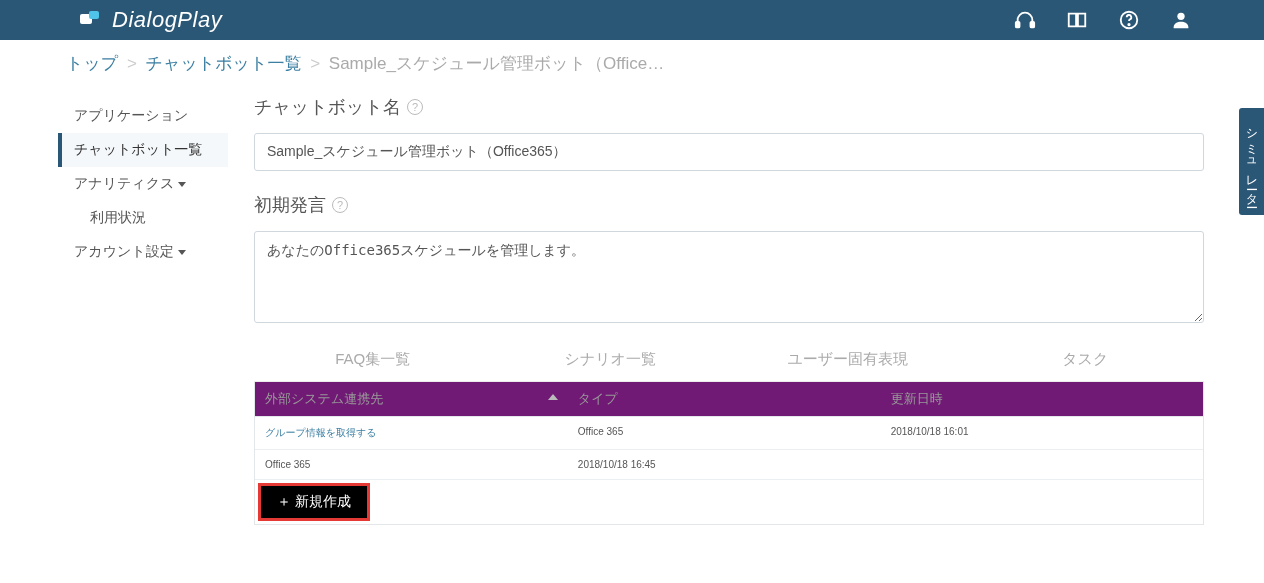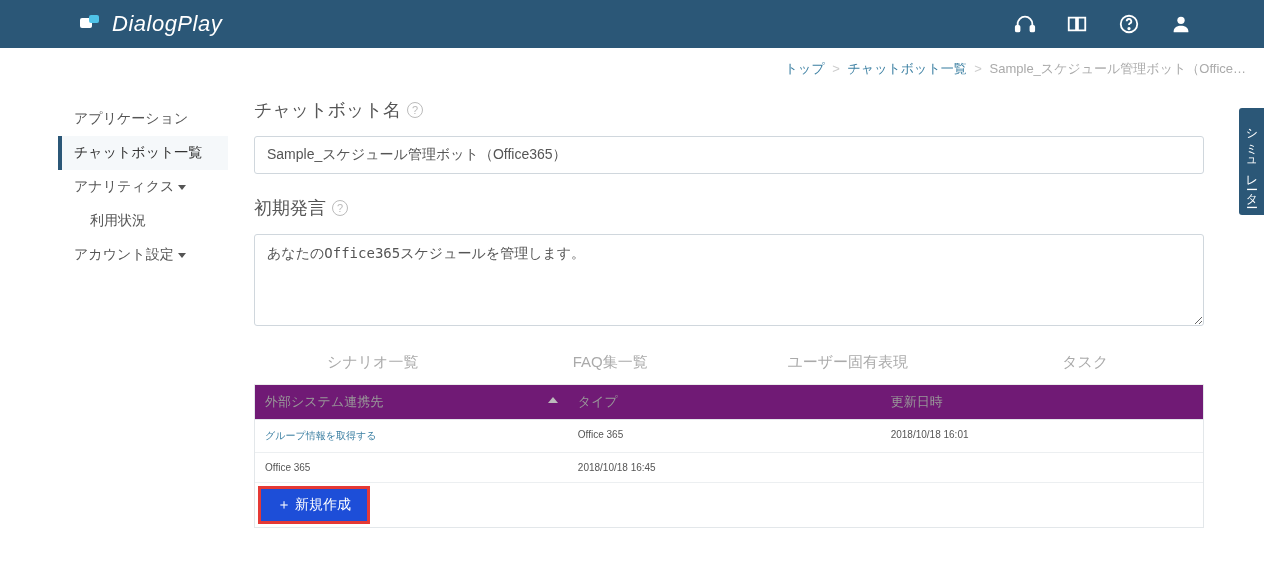--- a/index.html
+++ b/index.html
@@ -8,21 +8,21 @@
     font-size: 14px;
     color: #333;
     background: #fff;
     width: 1264px;
     height: 583px;
     overflow: hidden;
     position: relative;
   }
   .topbar {
     background: #2b5777;
-    height: 48px;
+    height: 40px;
     display: flex;
     align-items: center;
     padding: 0 12px 0 80px;
   }
   .logo-icon {
     display: inline-block;
     width: 22px; height: 18px;
     margin-right: 10px;
     position: relative;
   }
@@ -39,23 +39,22 @@
     display: flex;
     align-items: center;
     gap: 30px;
     padding-right: 60px;
   }
   .top-icon { color:#fff; cursor:pointer; display:flex; align-items:center; }
   .top-icon svg { display:block; }
 
   .breadcrumb {
     padding: 12px 18px 10px 66px;
-    font-size: 13px;
+    font-size: 17px;
     color: #999;
-    text-align: right;
   }
   .breadcrumb a { color: #3b7fa2; text-decoration: none; }
   .breadcrumb .sep { color:#ccc; margin: 0 4px; }
   .breadcrumb .current { color:#aaa; }
 
   .content {
     display: flex;
     padding-left: 58px;
     padding-right: 60px;
   }
@@ -156,21 +155,21 @@
   .col2{flex:0 0 33%;}
   .col3{flex:0 0 34%;}
   .sort-arrow {
     width:0;height:0;border-left:5px solid transparent;border-right:5px solid transparent;border-bottom:6px solid #bbb;display:inline-block;margin-left:4px;position:absolute;right:10px;top:12px;
   }
   .tr { display:flex; border-bottom:1px solid #eceff1; }
   .td { padding:9px 10px; font-size:10px; color:#555;}
   .td a { color:#3b7fa2; text-decoration:none; }
   .table-footer { padding:6px; }
   .btn-new {
-    background:#1d4ed8;
+    background:#000000;
     color:#fff;
     border:none;
     padding:7px 16px;
     font-size:14px;
     cursor:pointer;
     outline:3px solid #e53935;
   }
 
   .simulator-tab {
     position:absolute;
@@ -262,22 +261,22 @@
     </div>
     <input class="input-text" value="Sample_スケジュール管理ボット（Office365）" style="">
 
     <div class="section-label">
       <span>初期発言</span>
       <span class="help-icon">?</span>
     </div>
     <textarea class="input-textarea" style="">あなたのOffice365スケジュールを管理します。</textarea>
 
     <div class="tabs">
+      <div class="tab">FAQ集一覧</div>
       <div class="tab">シナリオ一覧</div>
-      <div class="tab">FAQ集一覧</div>
       <div class="tab">ユーザー固有表現</div>
       <div class="tab">タスク</div>
     </div>
 
     <div class="table">
       <div class="th-row">
         <div class="th col1">
           <span>外部システム連携先</span>
           <span class="sort-arrow"></span>
         </div>

